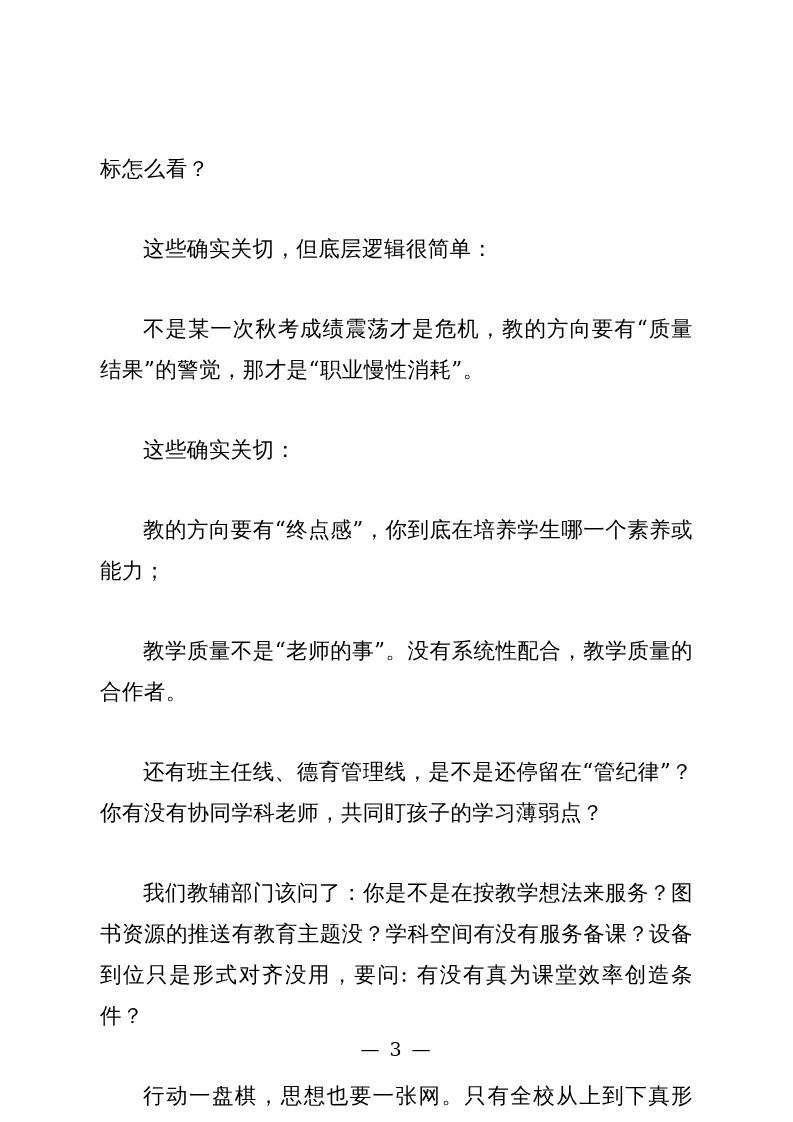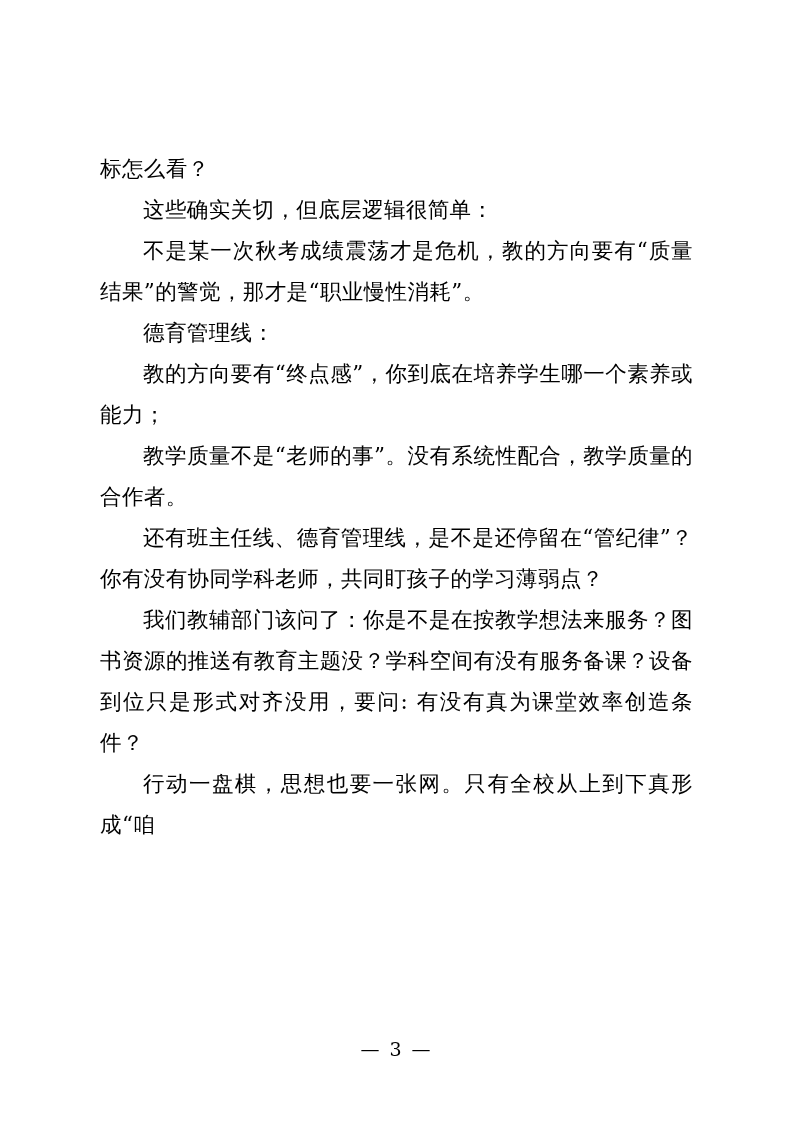--- a/index.html
+++ b/index.html
@@ -33,20 +33,21 @@
     font-size: 21.5px;
     line-height: 41px;
     text-align: justify;
     text-justify: inter-ideograph;
     margin: 0 0 0 0;
     letter-spacing: 0.4px;
     font-family: "DejaVu Serif", "Liberation Serif", serif;
   }
   .indent {
     text-indent: 2em;
+    margin-top: 39px;
   }
   .noindent {
     text-indent: 0;
   }
   .footer {
     position: absolute;
     left: 0;
     top: 1030px;
     width: 793px;
     text-align: center;
@@ -56,21 +57,21 @@
   }
 </style>
 </head>
 <body>
 
 <div class="page">
   <div class="content">
     <p class="para noindent">标怎么看？</p>
     <p class="para indent">这些确实关切，但底层逻辑很简单：</p>
     <p class="para indent">不是某一次秋考成绩震荡才是危机，教的方向要有“质量结果”的警觉，那才是“职业慢性消耗”。</p>
-    <p class="para indent">德育管理线：</p>
+    <p class="para indent">这些确实关切：</p>
     <p class="para indent">教的方向要有“终点感”，你到底在培养学生哪一个素养或能力；</p>
     <p class="para indent">教学质量不是“老师的事”。没有系统性配合，教学质量的合作者。</p>
     <p class="para indent">还有班主任线、德育管理线，是不是还停留在“管纪律”？你有没有协同学科老师，共同盯孩子的学习薄弱点？</p>
     <p class="para indent">我们教辅部门该问了：你是不是在按教学想法来服务？图书资源的推送有教育主题没？学科空间有没有服务备课？设备到位只是形式对齐没用，要问: 有没有真为课堂效率创造条件？</p>
     <p class="para indent">行动一盘棋，思想也要一张网。只有全校从上到下真形成“咱</p>
   </div>
   <div class="footer">— 3 —</div>
 </div>
 
 </body></html>

